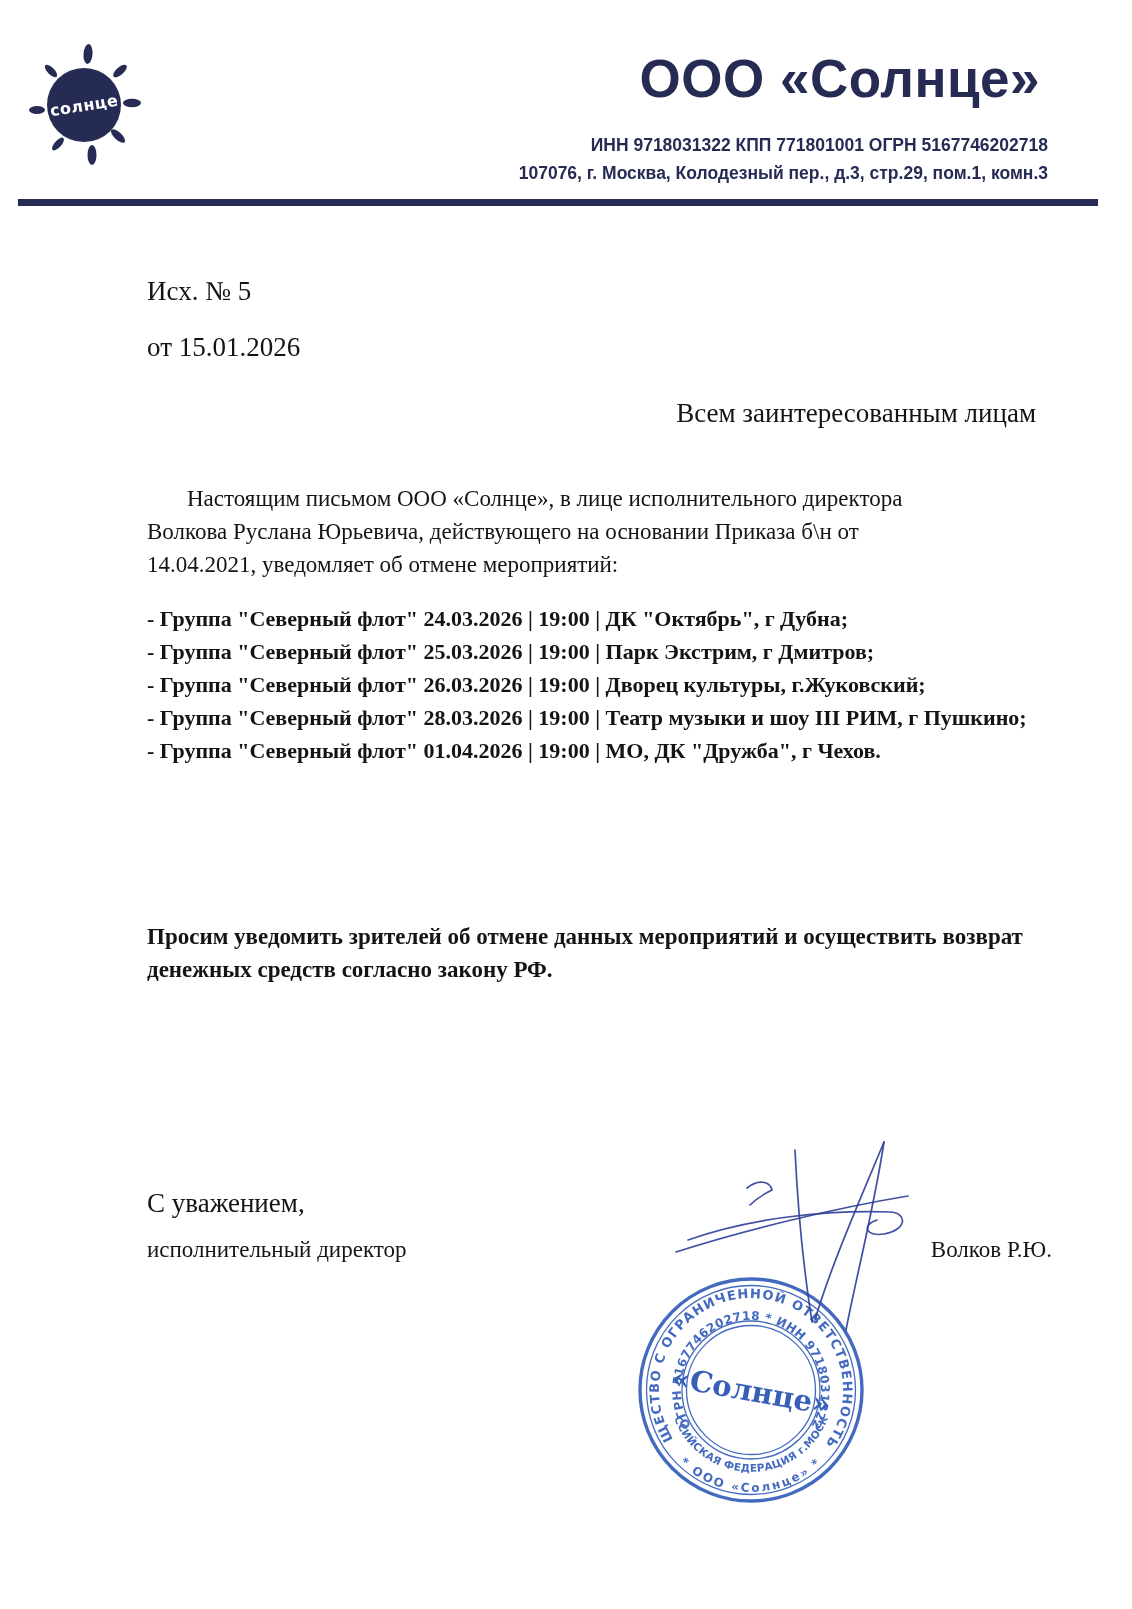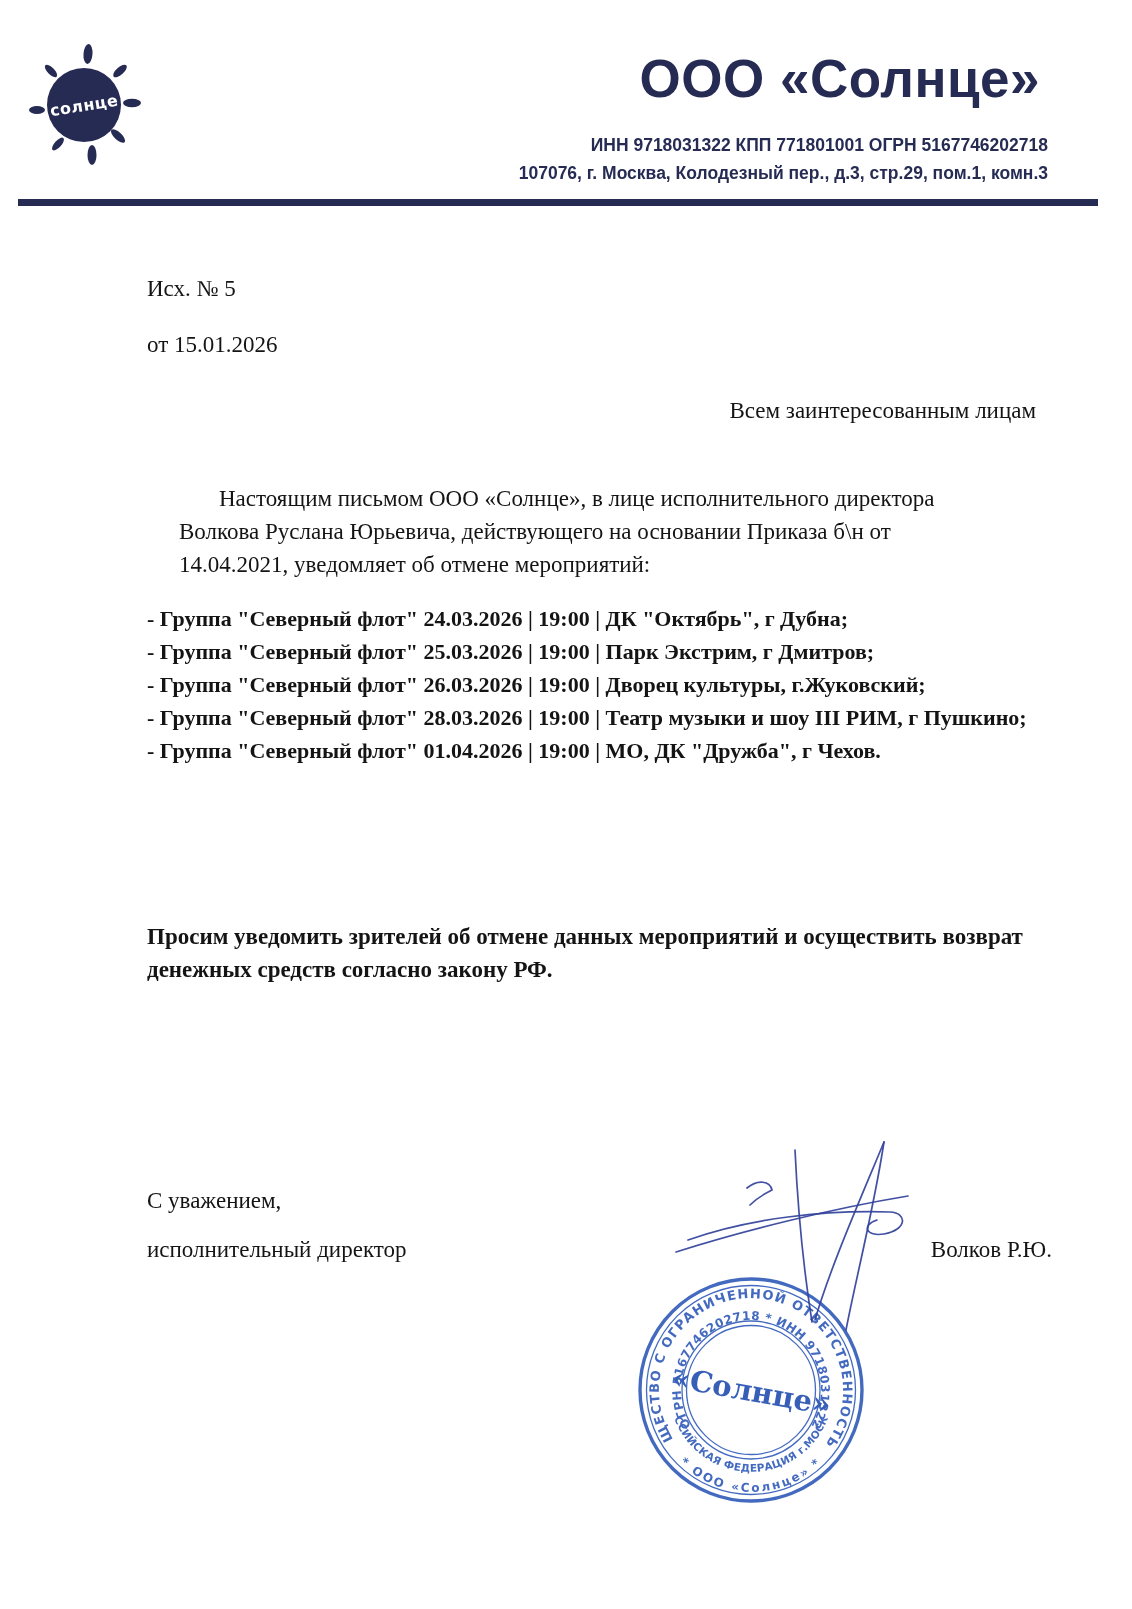--- a/index.html
+++ b/index.html
@@ -11,25 +11,25 @@
   .logo{position:absolute;left:24px;top:38px;width:122px;height:136px;}
   .company-name{position:absolute;top:48px;right:92px;
         font-family:"Liberation Sans",sans-serif;font-weight:700;font-size:53px;
         color:var(--navy);letter-spacing:0.5px;white-space:nowrap;}
   .company-details{position:absolute;top:131px;right:84px;text-align:right;
         font-family:"Liberation Sans",sans-serif;font-weight:600;font-size:17.5px;
         color:var(--navy);line-height:28px;white-space:nowrap;}
   .rule{position:absolute;top:199px;left:18px;width:1080px;height:7px;background:var(--navy);}
 
   
-  .txt{position:absolute;font-size:23px;white-space:nowrap;}
+  .txt{position:absolute;font-size:27px;white-space:nowrap;}
   .ref{left:147px;top:276px;}
   .date{left:147px;top:332px;}
   .addressee{right:96px;top:398px;}
-  .intro{position:absolute;left:147px;top:482px;font-size:23px;line-height:33px;margin-left:32px;}
+  .intro{position:absolute;left:147px;top:482px;font-size:23px;line-height:33px;}
   .intro div{white-space:nowrap;}
   .intro div:first-child{padding-left:40px;}
   .events{position:absolute;left:147px;top:602px;width:922px;
         font-weight:700;font-size:22px;line-height:33px;}
   .request{position:absolute;left:147px;top:920px;font-size:23px;line-height:33px;}
   .request div{white-space:nowrap;font-weight:bold;}
   .closing{left:147px;top:1188px;}
   .signrow{position:absolute;left:147px;top:1237px;width:905px;display:flex;
         justify-content:space-between;font-size:23px;}
 

